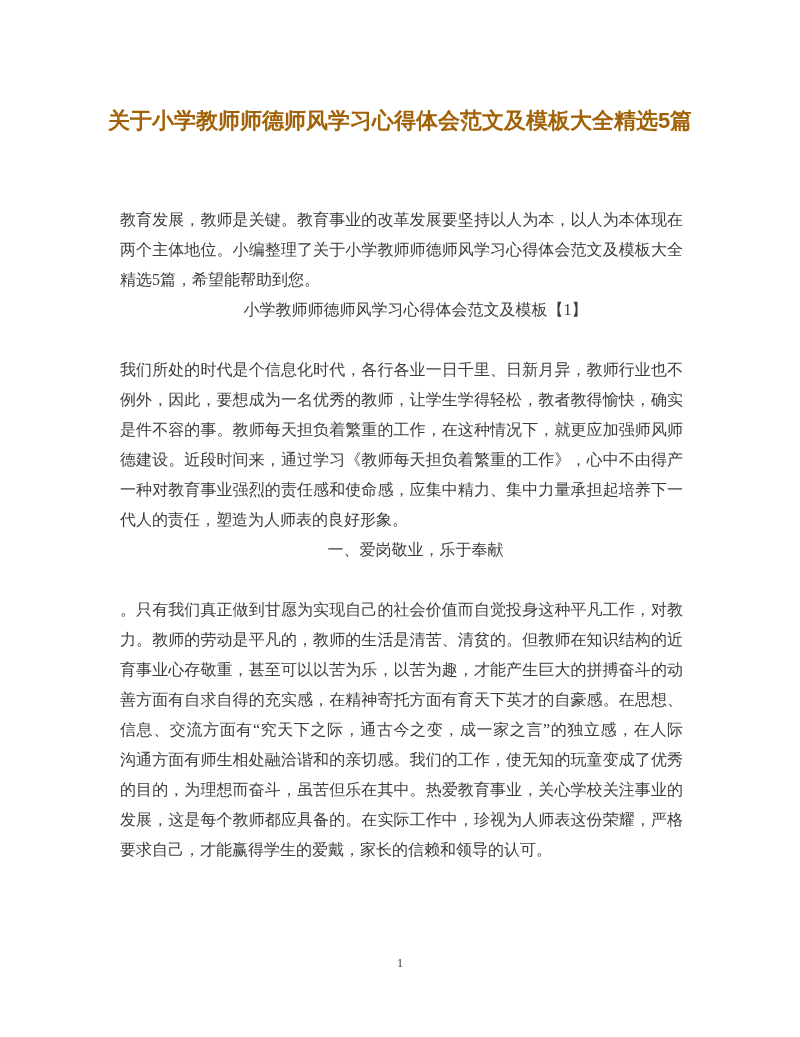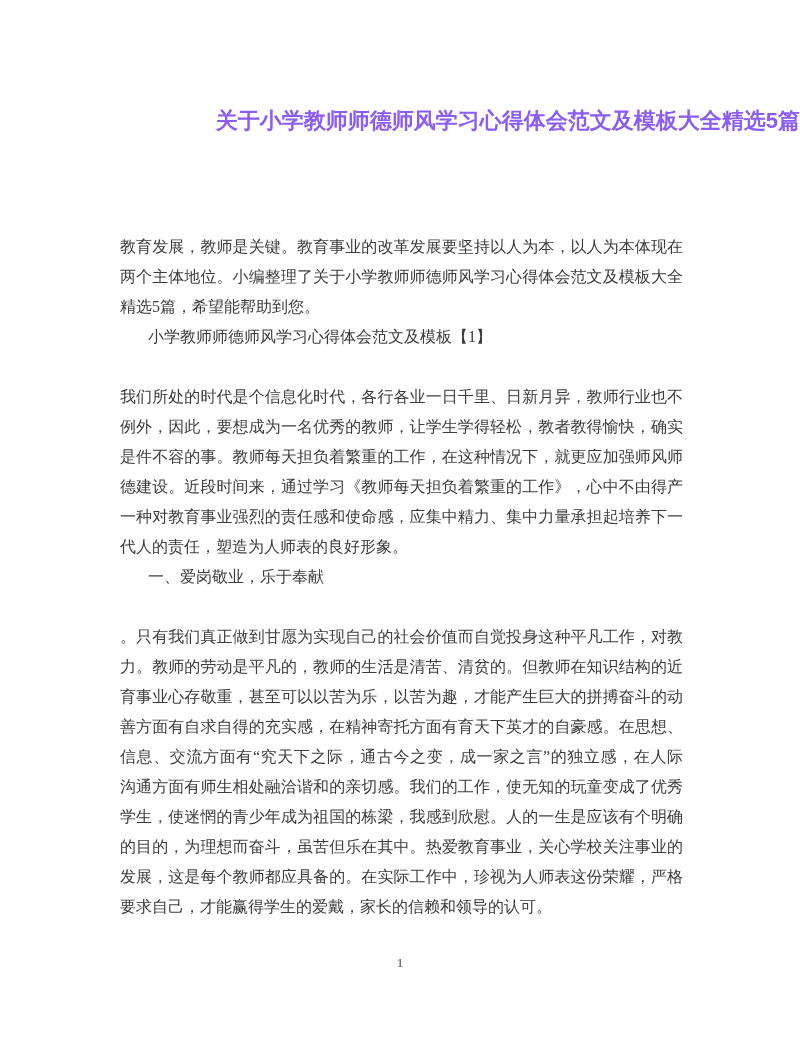--- a/index.html
+++ b/index.html
@@ -28,54 +28,54 @@
     color: #e02121;
   }
   .body-text {
     position: absolute;
     top: 205px;
     left: 120px;
     width: 563px;
     font-size: 16px;
     line-height: 30px;
     color: #3c3c3c;
-    margin-top: 27px;
   }
   .line {
     height: 30px;
     overflow: hidden;
     white-space: nowrap;
   }
   .line.justify {
     white-space: normal;
     text-align: justify;
     text-align-last: justify;
   }
   .line.indent {
     padding-left: 28px;
+    text-align: center;
   }
   .spacer {
     height: 30px;
   }
   .page-number {
     position: absolute;
     top: 948px;
     left: 0;
     width: 800px;
     text-align: center;
     font-size: 13px;
     line-height: 30px;
     color: #4a4a4a;
   }
 </style>
 </head>
 <body>
 
 <div class="page">
-  <div class="doc-title" style="color: #8b5cf6; text-align: right;">关于小学教师师德师风学习心得体会范文及模板大全精选5篇</div>
+  <div class="doc-title" style="color: #a16207;">关于小学教师师德师风学习心得体会范文及模板大全精选5篇</div>
 
   <div class="body-text" style="color: rgb(60, 60, 60);">
       <div class="line justify">教育发展，教师是关键。教育事业的改革发展要坚持以人为本，以人为本体现在</div>
       <div class="line justify">两个主体地位。小编整理了关于小学教师师德师风学习心得体会范文及模板大全</div>
       <div class="line">精选5篇，希望能帮助到您。</div>
       <div class="line indent">小学教师师德师风学习心得体会范文及模板【1】</div>
       <div class="spacer"></div>
       <div class="line justify">我们所处的时代是个信息化时代，各行各业一日千里、日新月异，教师行业也不</div>
       <div class="line justify">例外，因此，要想成为一名优秀的教师，让学生学得轻松，教者教得愉快，确实</div>
       <div class="line justify">是件不容的事。教师每天担负着繁重的工作，在这种情况下，就更应加强师风师</div>
@@ -83,20 +83,19 @@
       <div class="line justify">一种对教育事业强烈的责任感和使命感，应集中精力、集中力量承担起培养下一</div>
       <div class="line">代人的责任，塑造为人师表的良好形象。</div>
       <div class="line indent">一、爱岗敬业，乐于奉献</div>
       <div class="spacer"></div>
       <div class="line justify">。只有我们真正做到甘愿为实现自己的社会价值而自觉投身这种平凡工作，对教</div>
       <div class="line justify">力。教师的劳动是平凡的，教师的生活是清苦、清贫的。但教师在知识结构的近</div>
       <div class="line justify">育事业心存敬重，甚至可以以苦为乐，以苦为趣，才能产生巨大的拼搏奋斗的动</div>
       <div class="line justify">善方面有自求自得的充实感，在精神寄托方面有育天下英才的自豪感。在思想、</div>
       <div class="line justify">信息、交流方面有“究天下之际，通古今之变，成一家之言”的独立感，在人际</div>
       <div class="line justify">沟通方面有师生相处融洽谐和的亲切感。我们的工作，使无知的玩童变成了优秀</div>
-      <div class="line justify">学生，使迷惘的青少年成为祖国的栋梁，我感到欣慰。人的一生是应该有个明确</div>
       <div class="line justify">的目的，为理想而奋斗，虽苦但乐在其中。热爱教育事业，关心学校关注事业的</div>
       <div class="line justify">发展，这是每个教师都应具备的。在实际工作中，珍视为人师表这份荣耀，严格</div>
       <div class="line">要求自己，才能赢得学生的爱戴，家长的信赖和领导的认可。</div>
     </div>
 
   <div class="page-number">1</div>
 </div>
 
 </body></html>

